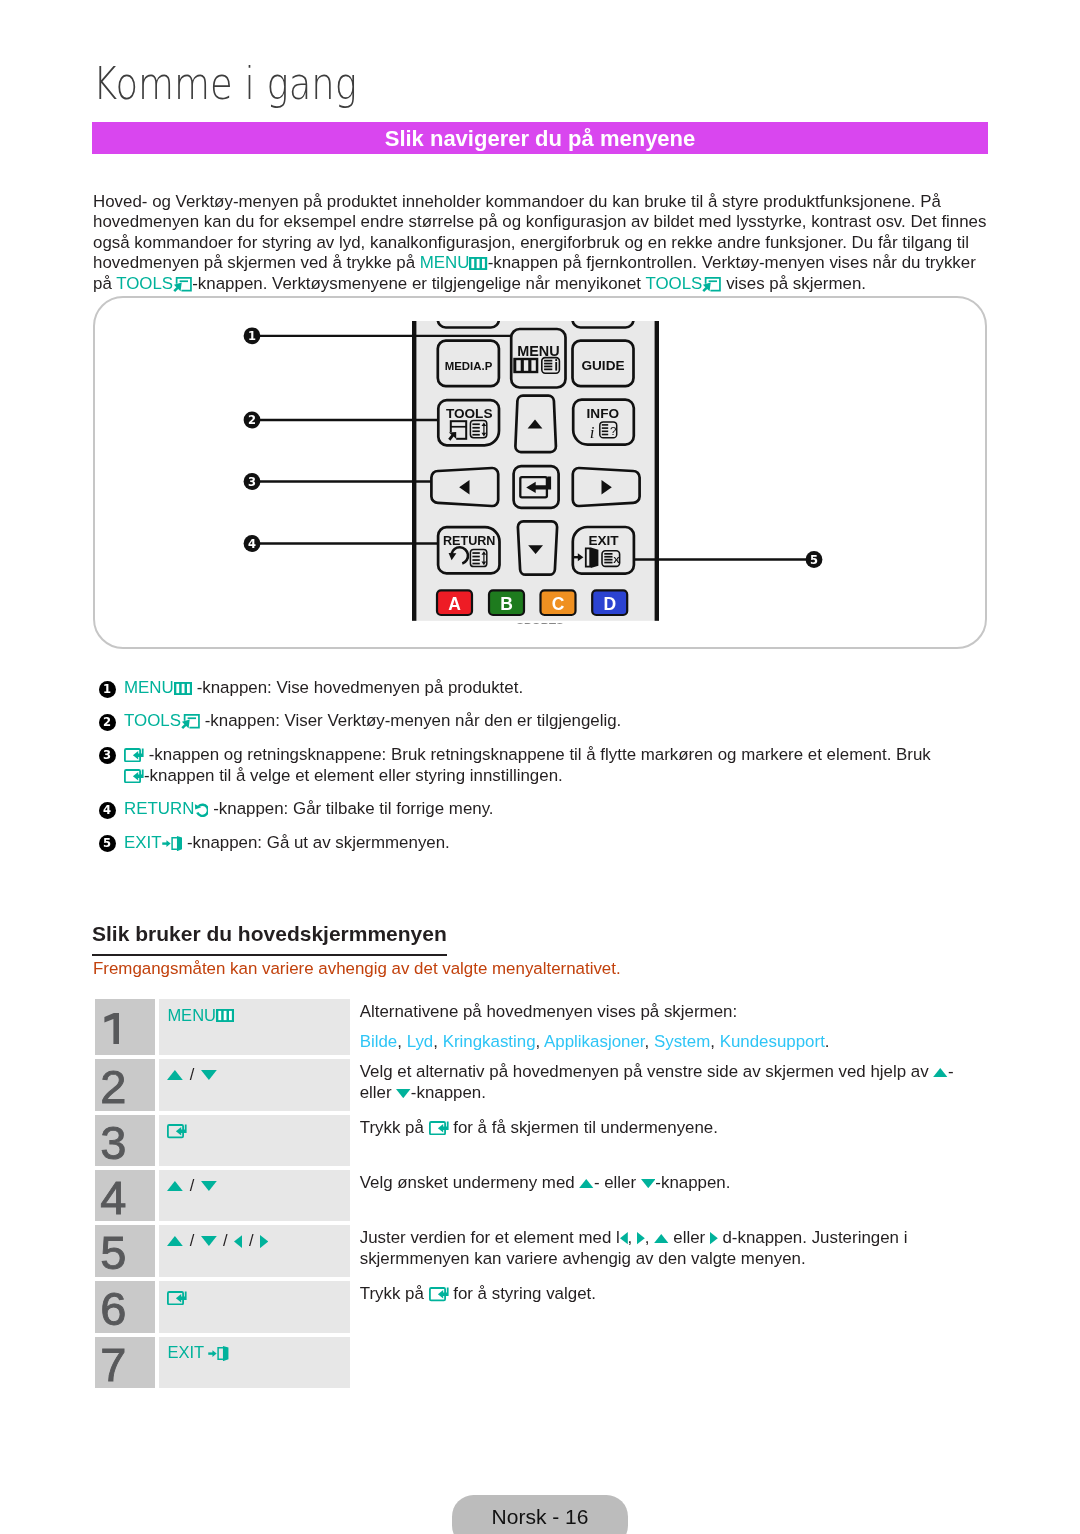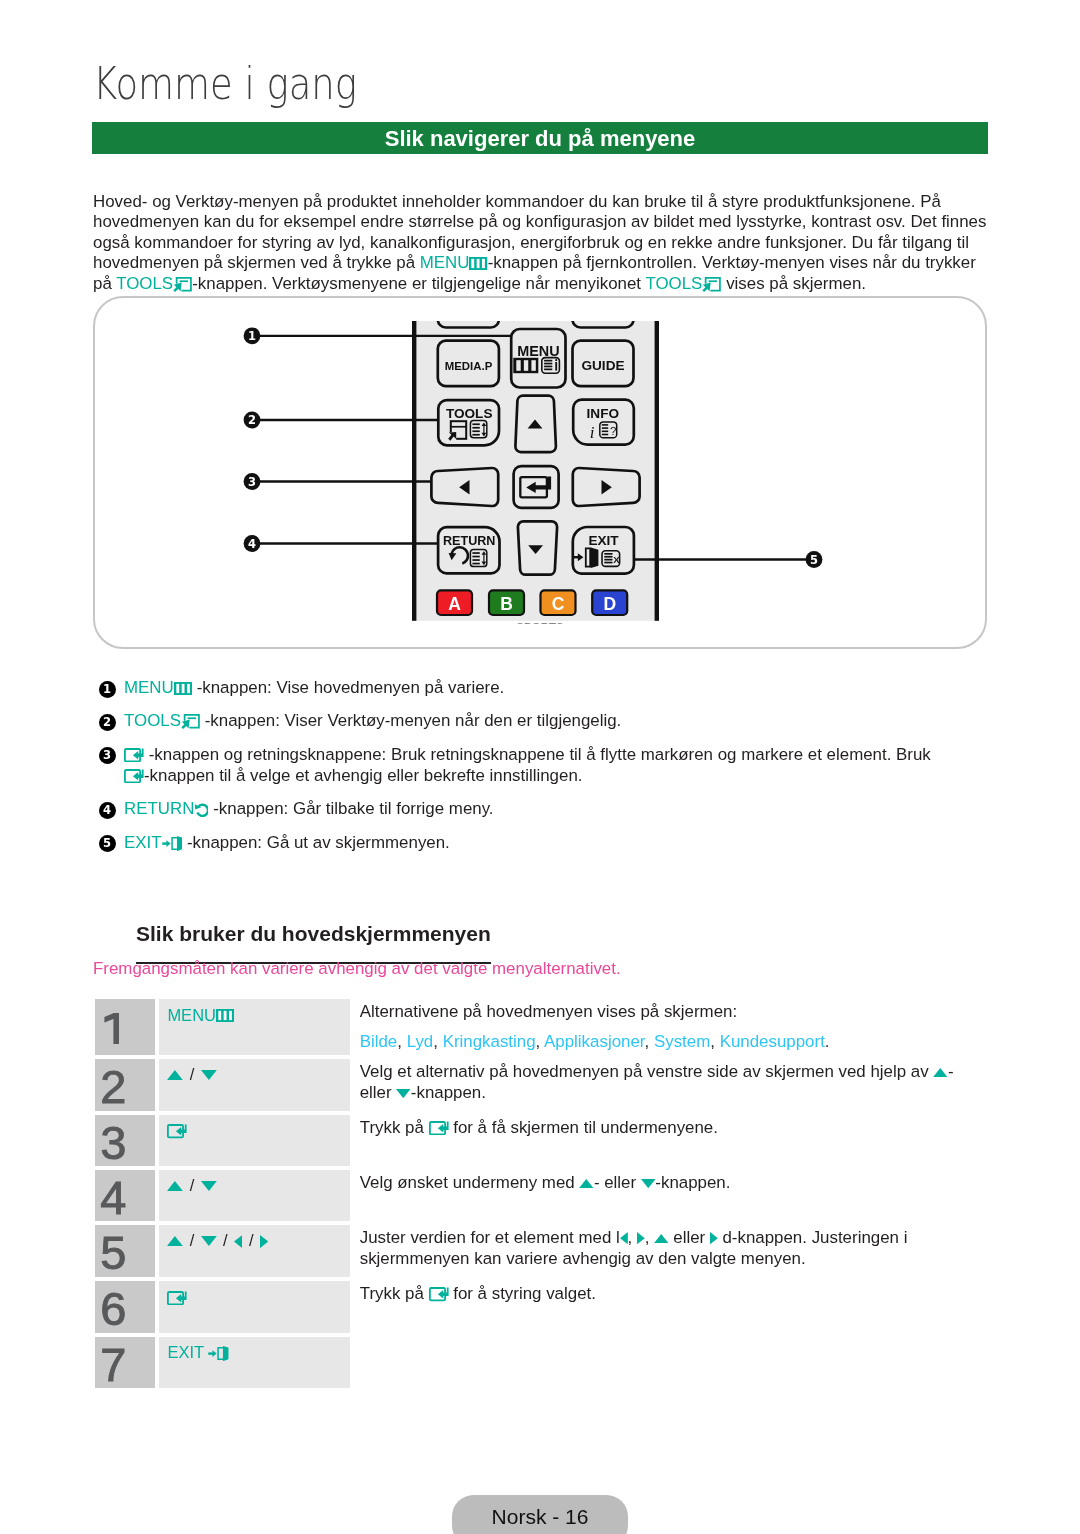--- a/index.html
+++ b/index.html
@@ -1,37 +1,37 @@
 <!DOCTYPE html>
 <html><head>
 <meta charset="utf-8">
 <style>
   html,body{margin:0;padding:0;background:#ffffff;}
   body{width:1080px;height:1534px;font-family:"Liberation Sans",sans-serif;color:#231f20;}
   #page{position:relative;width:1080px;height:1534px;overflow:hidden;background:#fff;}
 
   .page-title{position:absolute;left:93px;top:57.5px;font-size:44px;font-weight:100;color:#3d3d3d;font-family:"DejaVu Sans",sans-serif;white-space:nowrap;transform:scaleX(0.84);transform-origin:left top;}
 
-  .section-bar{position:absolute;left:92px;top:122px;width:896px;height:32px;background:#15803d;}
+  .section-bar{position:absolute;left:92px;top:122px;width:896px;height:32px;background:#d946ef;}
   .section-bar .lbl{display:block;text-align:center;color:#fff;font-size:22px;font-weight:bold;line-height:33.5px;}
 
   .intro{position:absolute;left:93px;top:192px;width:900px;font-size:16.9px;line-height:20.4px;color:#231f20;text-align:left;}
 
   .teal{color:#00b29b;}
   .blue{color:#2ec5f6;margin-top:8px;}
   .ic{display:inline-block;vertical-align:-2px;}
 
   .figure{position:absolute;left:93px;top:296px;width:894px;height:353px;border:2px solid #c6c6c6;border-radius:30px;background:#fff;box-sizing:border-box;overflow:hidden;}
 
   .legend{position:absolute;left:93px;top:678px;width:900px;font-size:16.9px;line-height:20.8px;}
   .legend-row{position:relative;padding-left:31px;margin-bottom:12.7px;}
   .bullet{position:absolute;left:5.5px;top:2.5px;width:17px;height:17px;border-radius:50%;background:#000;color:#fff;font-size:11.6px;font-weight:bold;text-align:center;line-height:17.4px;font-family:"DejaVu Sans",sans-serif;}
 
-  .h2{position:absolute;left:92px;top:922px;font-size:21px;font-weight:bold;color:#231f20;padding-bottom:16px;border-bottom:2.2px solid #231f20;margin-left:44px;}
-  .sub{position:absolute;left:93px;top:959px;font-size:16.9px;color:#ec4899;}
+  .h2{position:absolute;left:92px;top:922px;font-size:21px;font-weight:bold;color:#231f20;padding-bottom:8px;border-bottom:2.2px solid #231f20;}
+  .sub{position:absolute;left:93px;top:959px;font-size:16.9px;color:#c2410c;}
 
   .steps{position:absolute;left:95.2px;top:999px;width:894px;}
   .srow{position:relative;width:100%;}
   .num-cell{position:absolute;left:0;top:0;width:60px;background:#c9c9c9;color:#58595b;font-size:47px;font-weight:normal;-webkit-text-stroke:0.9px #58595b;font-family:"Liberation Sans",sans-serif;line-height:1;}
   .num-cell span{position:absolute;left:5.0px;top:4.6px;}
   .btn-cell{position:absolute;left:63.7px;top:0;width:191.2px;background:#e7e7e7;font-size:16.5px;color:#00b29b;}
   .btn-cell .inner{position:absolute;left:8.5px;top:6.5px;white-space:nowrap;}
   .desc-cell{position:absolute;left:264.5px;top:3.4px;right:0;font-size:16.9px;line-height:20.6px;color:#231f20;}
   .sl{color:#231f20;padding:0 3.2px;}
 
@@ -216,33 +216,33 @@
 <text x="719.0" y="265.7" font-family="&quot;DejaVu Sans&quot;, sans-serif" font-size="11.5" font-weight="bold" text-anchor="middle" fill="#fff">5</text>
 </g>
 </svg>
     </div>
   <div class="legend">
       <div class="legend-row"><span class="bullet">1</span><span class="teal">MENU</span><svg class="ic" width="18.2" height="13" viewBox="0 0 28 20" style="vertical-align:-1.5px" fill="none">
           <rect x="0" y="0" width="28" height="20" fill="#00b29b"></rect>
           <rect x="3.6" y="2.9" width="4.4" height="14.2" fill="#fff"></rect>
           <rect x="11.8" y="2.9" width="4.4" height="14.2" fill="#fff"></rect>
           <rect x="20.0" y="2.9" width="4.4" height="14.2" fill="#fff"></rect>
-        </svg> <span>-knappen: Vise hovedmenyen på variere.</span></div>
+        </svg> <span>-knappen: Vise hovedmenyen på produktet.</span></div>
 <div class="legend-row"><span class="bullet">2</span><span class="teal">TOOLS</span><svg class="ic" width="19.1" height="15" viewBox="0 0 25 20" style="vertical-align:-3px" fill="none">
           <path d="M4.6 9.0 V1.3 H23.7 V18.1 H11.0" stroke="#00b29b" stroke-width="2.3" fill="none"></path>
           <rect x="8.6" y="4.5" width="11.2" height="2.3" fill="#00b29b"></rect>
           <path d="M11.4 7.2 L1.0 10.3 L4.3 13.5 L0.2 17.6 L2.6 20.0 L6.7 15.9 L9.9 19.1 Z" fill="#00b29b"></path>
         </svg> <span>-knappen: Viser Verktøy-menyen når den er tilgjengelig.</span></div>
 <div class="legend-row"><span class="bullet">3</span><svg class="ic" width="20.0" height="14.3" viewBox="0 0 20 14.3" style="vertical-align:-2.5px" fill="none">
           <rect x="0.9" y="1.0" width="15.2" height="12.4" rx="1.2" stroke="#00b29b" stroke-width="1.8" fill="none"></rect>
           <path d="M17.8 0.4 h1.8 v8.6 h-5.4 v2.5 l-5.3 -4.3 l5.3 -4.3 v2.5 h3.6 Z" fill="#00b29b"></path>
         </svg> <span>-knappen og retningsknappene: Bruk retningsknappene til å flytte markøren og markere et element. Bruk</span><br><svg class="ic" width="20.0" height="14.3" viewBox="0 0 20 14.3" style="vertical-align:-2.5px" fill="none">
           <rect x="0.9" y="1.0" width="15.2" height="12.4" rx="1.2" stroke="#00b29b" stroke-width="1.8" fill="none"></rect>
           <path d="M17.8 0.4 h1.8 v8.6 h-5.4 v2.5 l-5.3 -4.3 l5.3 -4.3 v2.5 h3.6 Z" fill="#00b29b"></path>
-        </svg><span>-knappen til å velge et avhengig eller bekrefte innstillingen.</span></div>
+        </svg><span>-knappen til å velge et element eller styring innstillingen.</span></div>
 <div class="legend-row"><span class="bullet">4</span><span class="teal">RETURN</span><svg class="ic" width="14.1" height="14.1" viewBox="0 0 14.1 14.1" style="vertical-align:-2.5px" fill="none">
           <path d="M4.7 3.1 A5.6 5.6 0 1 1 3.3 9.6" stroke="#00b29b" stroke-width="2.5" fill="none"></path>
           <path d="M0.9 1.2 L7.2 4.2 L1.2 6.6 Z" fill="#00b29b"></path>
         </svg> <span>-knappen: Går tilbake til forrige meny.</span></div>
 <div class="legend-row"><span class="bullet">5</span><span class="teal">EXIT</span><svg class="ic" width="20.7" height="15.3" viewBox="0 0 20.6 15.3" style="vertical-align:-3.2px" fill="none">
           <rect x="0.2" y="6.4" width="5.6" height="2.4" fill="#00b29b"></rect>
           <path d="M4.4 4.3 L8.6 7.6 L4.4 10.9 Z" fill="#00b29b"></path>
           <path d="M9.3 0.9 h5.6 v1.5 h-4.1 v10.0 h4.1 v1.5 h-5.6 Z" fill="#00b29b"></path>
           <path d="M14.9 0.0 L20.4 1.5 V13.2 L14.9 15.2 Z" fill="#00b29b"></path>
         </svg> <span>-knappen: Gå ut av skjermmenyen.</span></div>

